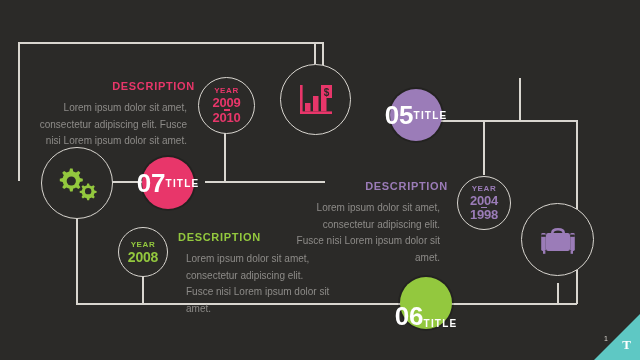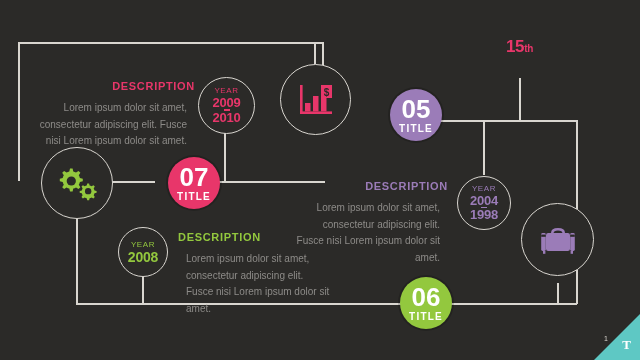--- a/index.html
+++ b/index.html
@@ -42,41 +42,41 @@
     border: 1.5px solid #d9d6d0;
     background: #2b2a28;
     display: flex;
     flex-direction: column;
     align-items: center;
     justify-content: center;
     line-height: 1;
   }
   .year-label {
     font-size: 8px;
-    font-weight: normal;
+    font-weight: bold;
     letter-spacing: 0.6px;
     margin-bottom: 1px;
   }
   .year-value {
     font-size: 13px;
     font-weight: bold;
     letter-spacing: -0.2px;
   }
   .year-dash {
     width: 6px;
     height: 1.5px;
     margin: 0px 0 0px 0;
   }
 
   
   .num-circle {
     position: absolute;
     border-radius: 50%;
     display: flex;
-    flex-direction: column;
+    flex-direction: row;
     align-items: center;
     justify-content: center;
     color: #ffffff;
     line-height: 1;
     box-shadow: 0 0 0 2px rgba(0,0,0,0.18);
   }
   .num-circle .num {
     font-size: 26px;
     font-weight: bold;
     letter-spacing: 0px;
@@ -174,23 +174,20 @@
 
   <div class="line v" style="left:76px; top:219px; height:85px;"></div>
   <div class="line h" style="left:76px; top:303px; width:327px;"></div>
   <div class="line v" style="left:142px; top:263px; height:41px;"></div>
 
   <div class="line v" style="left:224px; top:133px; height:48px;"></div>
   <div class="line h" style="left:110px; top:181px; width:45px;"></div>
   <div class="line h" style="left:205px; top:181px; width:120px;"></div>
 
   <div class="headline" style="left:472px; top:38px; width:95px;">
-    <div class="l1">
-      <span style="color:#e8366a">15</span><span class="sup" style="color:#e8366a">th</span>
-    </div>
   </div>
 
   <div class="desc align-right" style="left:30px; top:80px; width:165px;">
     <h3 style="color:#e8366a">DESCRIPTION</h3>
     <p>Lorem ipsum dolor sit amet, consectetur adipiscing elit. Fusce nisi Lorem ipsum dolor sit amet.</p>
   </div>
 
   <div class="year-circle" style="left:198px; top:77px; width:55px; height:55px;">
     <div class="year-label" style="color:#e8366a">YEAR</div>
     <div class="year-value" style="color:#e8366a">2009</div>
@@ -214,21 +211,21 @@
     <svg width="46" height="36" viewBox="0 0 46 36">
       <g fill="#93c83e">
         <path d="M16 3.5 l2.6 0 0.7 2.9 a11 11 0 0 1 2.7 1.1 l2.5-1.6 1.9 1.9 -1.6 2.5 a11 11 0 0 1 1.1 2.7 l2.9 0.7 0 2.6 -2.9 0.7 a11 11 0 0 1-1.1 2.7 l1.6 2.5 -1.9 1.9 -2.5-1.6 a11 11 0 0 1-2.7 1.1 l-0.7 2.9 -2.6 0 -0.7-2.9 a11 11 0 0 1-2.7-1.1 l-2.5 1.6 -1.9-1.9 1.6-2.5 a11 11 0 0 1-1.1-2.7 l-2.9-0.7 0-2.6 2.9-0.7 a11 11 0 0 1 1.1-2.7 l-1.6-2.5 1.9-1.9 2.5 1.6 a11 11 0 0 1 2.7-1.1 z"></path>
         <circle cx="17.3" cy="16" r="4.6" fill="#2b2a28"></circle>
         <path d="M33.2 18.4 l1.9 0 0.5 2.1 a8 8 0 0 1 2 0.8 l1.8-1.1 1.4 1.4 -1.1 1.8 a8 8 0 0 1 0.8 2 l2.1 0.5 0 1.9 -2.1 0.5 a8 8 0 0 1-0.8 2 l1.1 1.8 -1.4 1.4 -1.8-1.1 a8 8 0 0 1-2 0.8 l-0.5 2.1 -1.9 0 -0.5-2.1 a8 8 0 0 1-2-0.8 l-1.8 1.1 -1.4-1.4 1.1-1.8 a8 8 0 0 1-0.8-2 l-2.1-0.5 0-1.9 2.1-0.5 a8 8 0 0 1 0.8-2 l-1.1-1.8 1.4-1.4 1.8 1.1 a8 8 0 0 1 2-0.8 z"></path>
         <circle cx="34.15" cy="26.15" r="3.2" fill="#2b2a28"></circle>
       </g>
     </svg>
   </div>
 
-  <div class="num-circle" style="left:168px; top:157px; width:52px; height:52px; background:#e8366a;">
+  <div class="num-circle" style="left:142px; top:157px; width:52px; height:52px; background:#e8366a;">
     <span class="num">07</span>
     <span class="ttl">TITLE</span>
   </div>
 
   <div class="num-circle" style="left:390px; top:89px; width:52px; height:52px; background:#9b7cb8;">
     <span class="num">05</span>
     <span class="ttl">TITLE</span>
   </div>
 
   <div class="desc align-right" style="left:288px; top:180px; width:160px;">
@@ -261,21 +258,21 @@
   <div class="year-circle" style="left:118px; top:227px; width:48px; height:48px;">
     <div class="year-label" style="color:#93c83e">YEAR</div>
     <div class="year-value" style="color:#93c83e; font-size:14px;">2008</div>
   </div>
 
   <div class="desc" style="left:178px; top:231px; width:160px;">
     <h3 style="color:#93c83e">DESCRIPTION</h3>
     <p>Lorem ipsum dolor sit amet, consectetur adipiscing elit. Fusce nisi Lorem ipsum dolor sit amet.</p>
   </div>
 
-  <div class="num-circle" style="left:400px; top:277px; width:52px; height:52px; background:#93c83e;">
+  <div class="num-circle" style="left:400px; top:277px; width:52px; height:52px; background:#93c83e;align-items:flex-end;">
     <span class="num">06</span>
     <span class="ttl">TITLE</span>
   </div>
 
   <div class="corner"></div>
   <div class="corner-logo">T</div>
   <div class="page-num" style="left:604px; bottom:18px;">1</div>
 
 </div>
 

